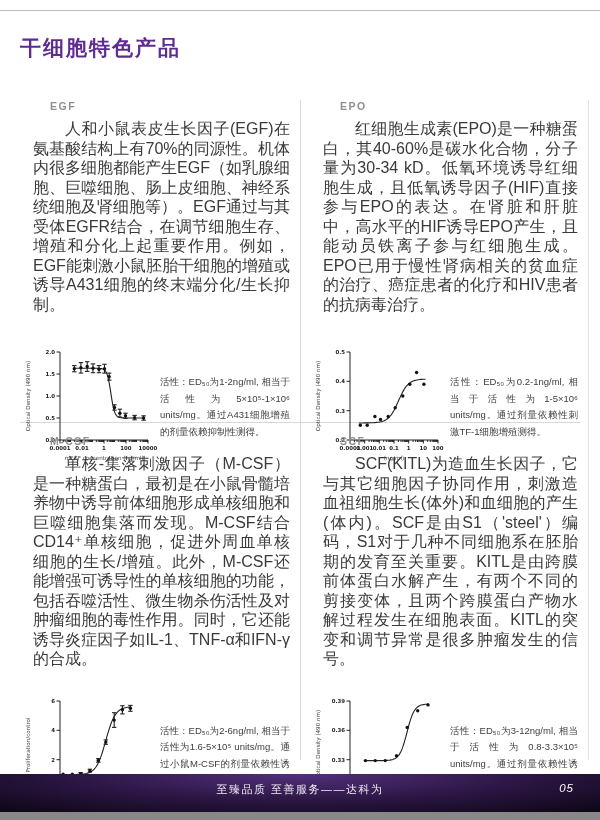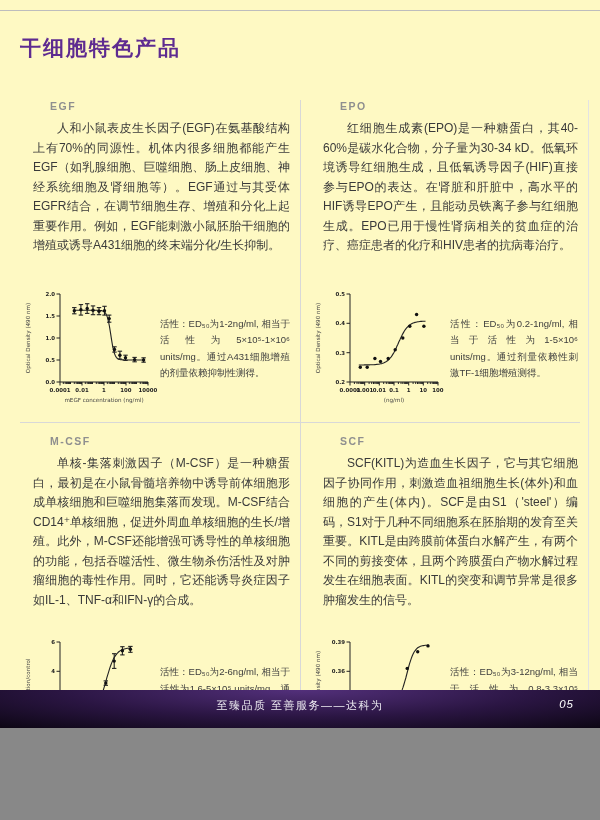--- a/index.html
+++ b/index.html
@@ -1,31 +1,31 @@
 <!DOCTYPE html>
 <html><head>
 <meta charset="utf-8">
 <style>
   html,body{margin:0;padding:0;background:#888;}
-  .page{width:600px;height:728px;position:relative;background:#fef9c3;overflow:hidden;
+  .page{width:600px;height:812px;position:relative;background:#ffffff;overflow:hidden;
         font-family:"Liberation Sans","DejaVu Sans",sans-serif;}
   .top-rule{position:absolute;top:10px;left:0;width:600px;height:1px;background:#bdbdbd;}
   .title{position:absolute;top:34px;left:20px;margin:0;font-size:21px;font-weight:bold;
          color:#5e2b90;letter-spacing:2px;}
   .divider-v{position:absolute;left:300px;top:100px;width:1px;height:660px;background:#d8d8d8;}
   .divider-v2{position:absolute;left:588px;top:100px;width:1px;height:660px;background:#e3e3e3;}
   .divider-h{position:absolute;left:20px;top:422px;width:560px;height:1px;background:#d8d8d8;}
   .grid{position:absolute;top:100px;left:20px;width:560px;display:grid;
         grid-template-columns:280px 280px;grid-template-rows:322px auto;}
   .quad{box-sizing:border-box;}
   .q-l{padding:0 10px 0 13px;}
   .q-r{padding:0 2px 0 23px;}
   .sec-label{margin:0 0 7px 17px;font-size:10.5px;color:#8f8f8f;letter-spacing:1.5px;font-weight:bold;}
   .row2 .sec-label{margin-top:13px;}
-  .sec-para{margin:0;font-size:12px;line-height:19.5px;color:#3a3a3a;
+  .sec-para{margin:0;font-size:16px;line-height:19.5px;color:#3a3a3a;
             text-align:justify;text-indent:2em;}
   .sec-bottom{display:flex;margin-top:26px;align-items:center;}
   .row2 .sec-bottom{margin-top:20px;}
   .chart{flex:0 0 auto;margin-left:-11px;width:132px;height:132px;overflow:visible;}
   .activity{margin:2px 0 0 6px;font-size:9.5px;line-height:16.5px;color:#3d3d3d;
             text-align:justify;flex:1;}
   
   .ax{stroke:#222;stroke-width:1;fill:none;}
   .cv{stroke:#222;stroke-width:1.1;fill:none;}
   .pt{fill:#111;}

